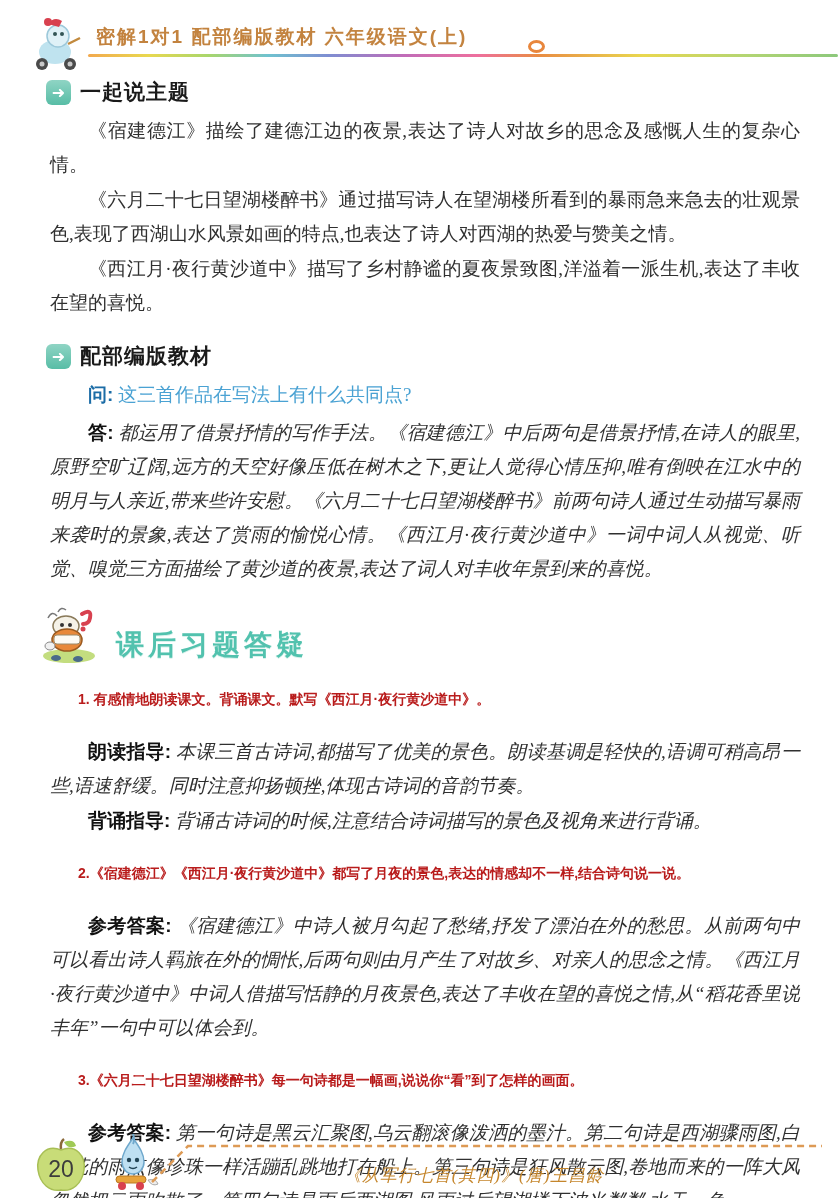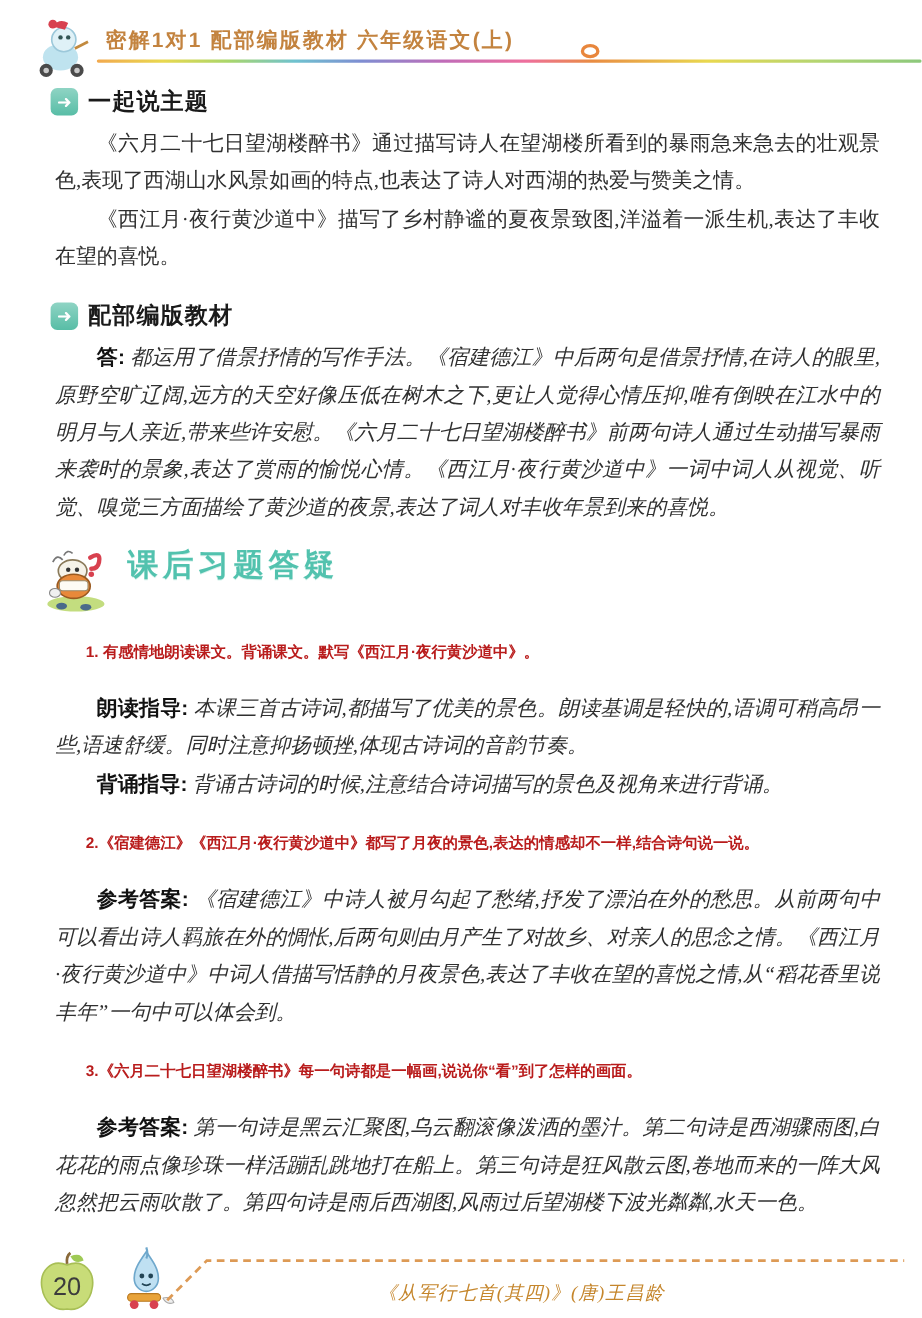--- a/index.html
+++ b/index.html
@@ -60,21 +60,21 @@
     font-size: 19px; line-height: 34px; text-align: justify;
     text-indent: 2em; margin: 1px 0; color: #303030;
   }
   .kai { font-style: italic; }
   .b-label { font-weight: bold; font-style: normal; color: #111; font-family: "Liberation Sans", sans-serif; }
 
   .q-line { font-size: 19px; line-height: 34px; margin: 3px 0 4px 0; text-indent: 2em; }
   .q-label { font-weight: bold; color: #1b6ca6; font-family: "Liberation Sans", sans-serif; }
   .q-text { color: #4aa2d3; }
 
-  .quiz-heading { display: flex; align-items: flex-start; margin: 16px 0 8px -14px; height: 62px; }
+  .quiz-heading { display: flex; align-items: flex-end; margin: 16px 0 8px -14px; height: 62px; }
   .quiz-mascot { width: 66px; height: 62px; flex: 0 0 auto; }
   .quiz-title {
     margin-left: 14px;
     font-family: "Liberation Sans", sans-serif;
     font-size: 28px; font-weight: bold; color: #52c2ae;
     letter-spacing: 4px;
     text-shadow: 0 1px 0 #d8f2ec;
   }
   .item-title {
     font-size: 14px; line-height: 35px; font-weight: bold;
@@ -121,27 +121,29 @@
     <div class="rainbow-line"></div>
     <div class="rainbow-loop"></div>
   </div>
 
   <div class="content">
 
     <div class="section-heading">
       <span class="arrow-badge">➜</span>
       <span class="label">一起说主题</span>
     </div>
+    <p class="para">《宿建德江》描绘了建德江边的夜景,表达了诗人对故乡的思念及感慨人生的复杂心情。</p>
     <p class="para">《六月二十七日望湖楼醉书》通过描写诗人在望湖楼所看到的暴雨急来急去的壮观景色,表现了西湖山水风景如画的特点,也表达了诗人对西湖的热爱与赞美之情。</p>
     <p class="para">《西江月·夜行黄沙道中》描写了乡村静谧的夏夜景致图,洋溢着一派生机,表达了丰收在望的喜悦。</p>
 
     <div class="section-heading" style="margin-top:22px;">
       <span class="arrow-badge">➜</span>
       <span class="label">配部编版教材</span>
     </div>
+    <p class="q-line"><span class="q-label">问:</span> <span class="q-text">这三首作品在写法上有什么共同点?</span></p>
     <p class="para kai"><span class="b-label">答:</span> <span>都运用了借景抒情的写作手法。《宿建德江》中后两句是借景抒情,在诗人的眼里,原野空旷辽阔,远方的天空好像压低在树木之下,更让人觉得心情压抑,唯有倒映在江水中的明月与人亲近,带来些许安慰。《六月二十七日望湖楼醉书》前两句诗人通过生动描写暴雨来袭时的景象,表达了赏雨的愉悦心情。《西江月·夜行黄沙道中》一词中词人从视觉、听觉、嗅觉三方面描绘了黄沙道的夜景,表达了词人对丰收年景到来的喜悦。</span></p>
 
     <div class="quiz-heading">
       <svg class="quiz-mascot" viewBox="0 0 66 62">
         <ellipse cx="33" cy="54" rx="26" ry="7" fill="#c3dd7f"></ellipse>
         <path d="M46 12 q10 -6 8 4 q-1 6 -7 6" fill="none" stroke="#d8414f" stroke-width="4" stroke-linecap="round"></path>
         <circle cx="47" cy="27" r="2.5" fill="#d8414f"></circle>
         <ellipse cx="30" cy="24" rx="13" ry="10" fill="#f5f2e8" stroke="#8a7a5a" stroke-width="1.5"></ellipse>
         <ellipse cx="31" cy="38" rx="15" ry="11" fill="#e8893a" stroke="#9a5a20" stroke-width="1.5"></ellipse>
         <rect x="18" y="33" width="26" height="9" rx="3" fill="#fdfbf4" stroke="#9a8a6a" stroke-width="1"></rect>

